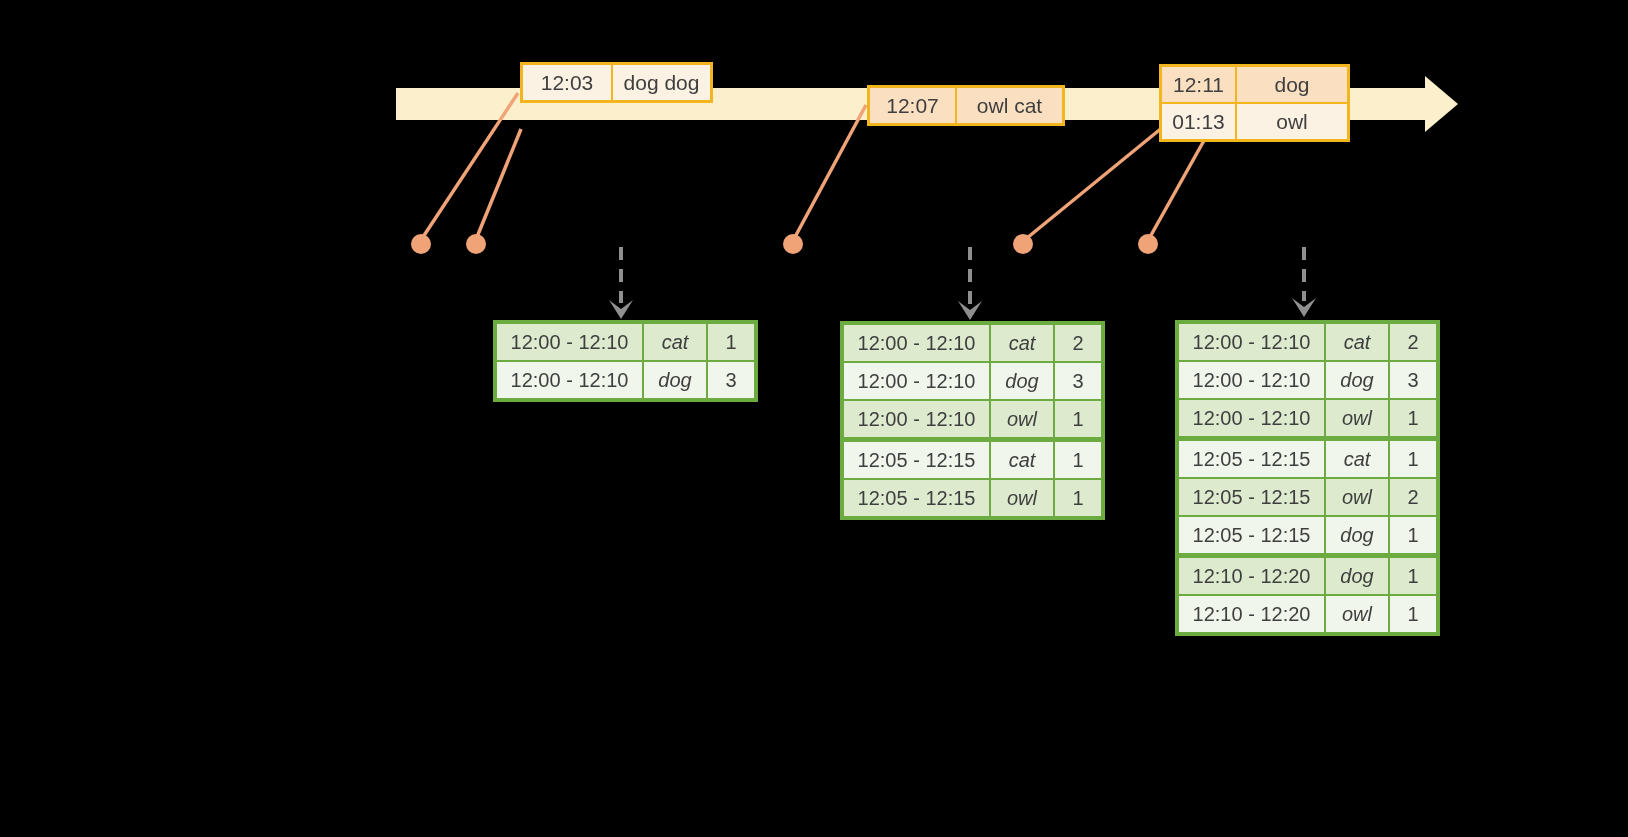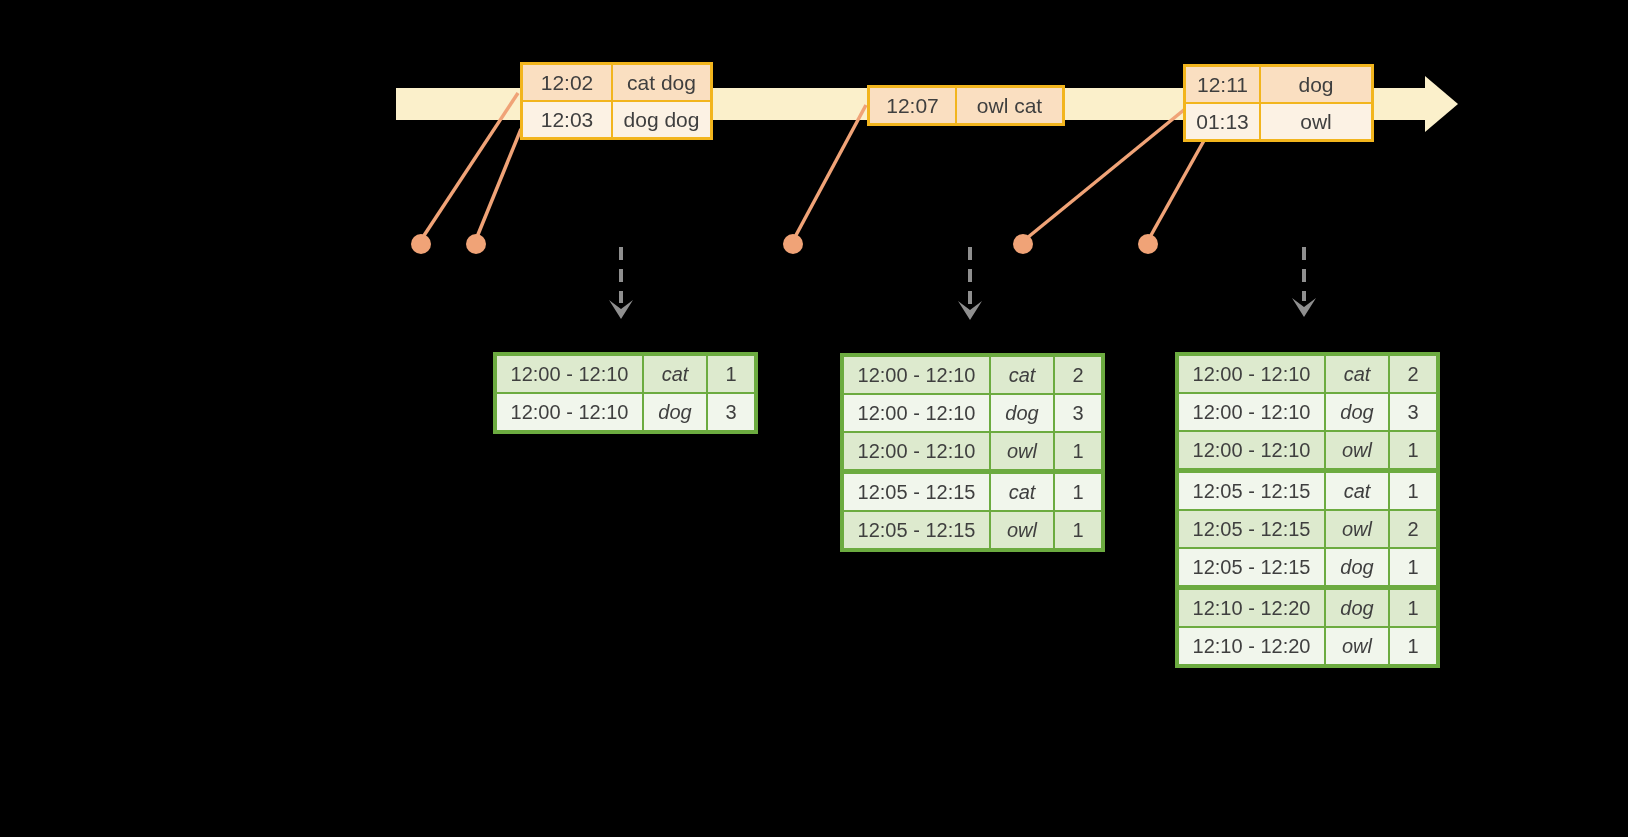--- a/index.html
+++ b/index.html
@@ -18,21 +18,21 @@
   
   .etable{position:absolute;z-index:3;border:3px solid var(--event-border);}
   .erow{display:flex;}
   .erow + .erow{border-top:2px solid var(--event-border);}
   .ecell{height:35px;line-height:35px;text-align:center;font-size:21px;color:var(--text);}
   .ecell.time{width:var(--t);border-right:2px solid var(--event-border);}
   .ecell.words{width:var(--w);}
   .erow.dark .ecell{background:var(--event-row-dark);}
   .erow.light .ecell{background:var(--event-row-light);}
   
-  .rtable{position:absolute;z-index:3;border:4px solid var(--result-border);margin-top:32px;}
+  .rtable{position:absolute;z-index:3;border:4px solid var(--result-border);}
   .rrow{display:flex;}
   .rrow + .rrow{border-top:2px solid var(--result-border);}
   .rrow.group-start{border-top:5px solid var(--result-border);}
   .rcell{height:36px;line-height:36px;text-align:center;font-size:20px;color:var(--text);}
   .rcell.win{width:145px;border-right:2px solid var(--result-border);}
   .rcell.word{width:62px;border-right:2px solid var(--result-border);font-style:italic;}
   .rcell.cnt{width:46px;}
   .rrow.dark .rcell{background:var(--result-row-dark);}
   .rrow.light .rcell{background:var(--result-row-light);}
 </style>
@@ -63,36 +63,32 @@
       <line x1="621" y1="247" x2="621" y2="303" stroke="#8F8F8F" stroke-width="4" stroke-dasharray="13 9"></line>
       <polygon fill="#8F8F8F" points="609,300 621,319 633,300 621,309"></polygon>
       <line x1="970" y1="247" x2="970" y2="304" stroke="#8F8F8F" stroke-width="4" stroke-dasharray="13 9"></line>
       <polygon fill="#8F8F8F" points="958,301 970,320 982,301 970,310"></polygon>
       <line x1="1304" y1="247" x2="1304" y2="301" stroke="#8F8F8F" stroke-width="4" stroke-dasharray="13 9"></line>
       <polygon fill="#8F8F8F" points="1292,298 1304,317 1316,298 1304,307"></polygon>
     </g>
   </svg>
 
   <div class="etable" id="et0" style="left:520px;top:62px;--t:88px;--w:97px">
-      <div class="erow dark">
-        <div class="ecell time">12:02</div>
-        <div class="ecell words">cat dog</div>
-      </div>
       <div class="erow light">
         <div class="ecell time">12:03</div>
         <div class="ecell words">dog dog</div>
       </div>
     </div>
   <div class="etable" id="et1" style="left:867px;top:85px;--t:85px;--w:105px">
       <div class="erow dark">
         <div class="ecell time">12:07</div>
         <div class="ecell words">owl cat</div>
       </div>
     </div>
-  <div class="etable" id="et2" style="left:1183px;top:64px;--t:73px;--w:110px">
+  <div class="etable" id="et2" style="left:1159px;top:64px;--t:73px;--w:110px">
       <div class="erow dark">
         <div class="ecell time">12:11</div>
         <div class="ecell words">dog</div>
       </div>
       <div class="erow light">
         <div class="ecell time">01:13</div>
         <div class="ecell words">owl</div>
       </div>
     </div>
 

